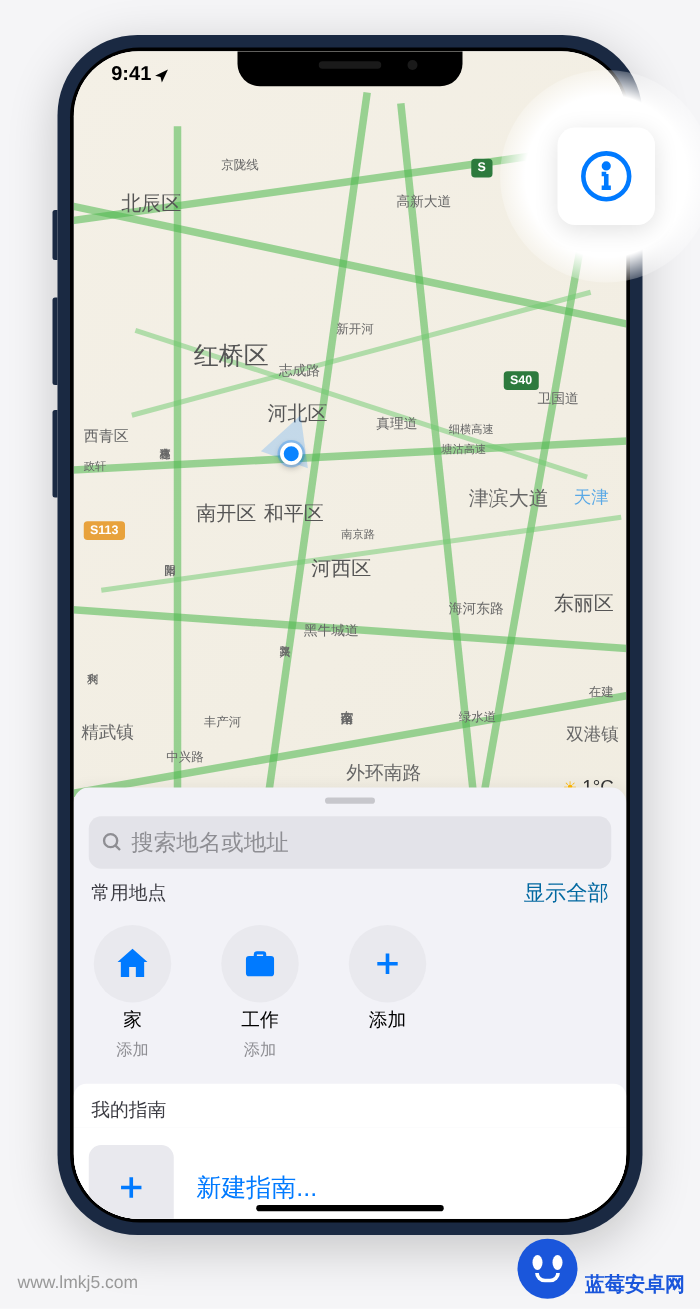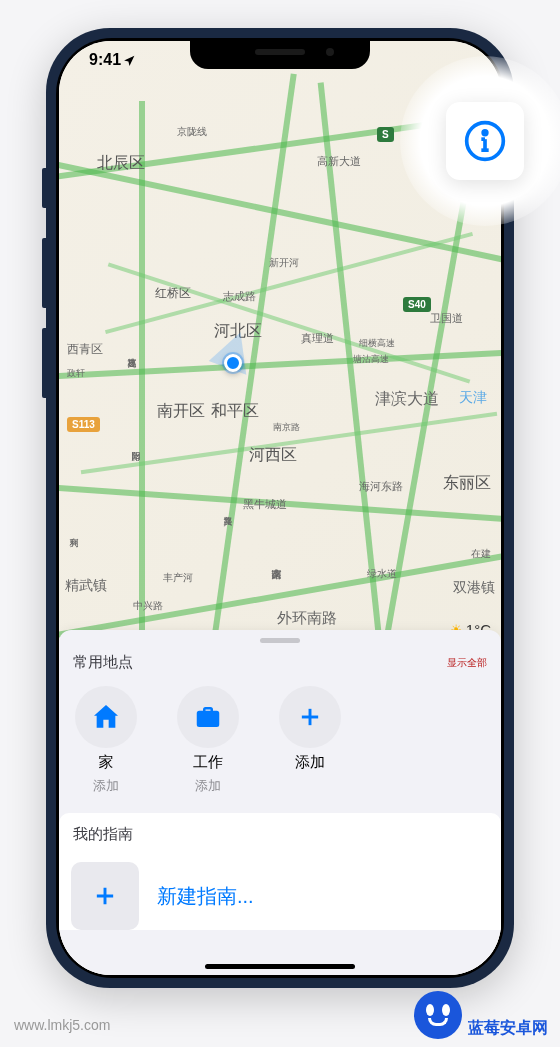--- a/index.html
+++ b/index.html
@@ -224,21 +224,21 @@
       border: none;
     }
     
     .card-hd {
       display: flex;
       justify-content: space-between;
       align-items: center;
       font-size: 15px;
     }
     .card-title { color: #3c3c43; }
-    .card-action { color: #b91c1c; font-size: 10px; }
+    .card-action { color: #0369a1; font-size: 17px; }
     
     .fav-row {
       display: flex;
       gap: 40px;
       margin-top: 14px;
       padding-left: 4px;
     }
     .fav-item {
       display: flex;
       flex-direction: column;
@@ -397,21 +397,21 @@
           <div class="road highway" style="top:60px;left:80px;width:6px;height:600px"></div>
           <div class="road highway" style="top:30px;left:190px;width:6px;height:600px;transform:rotate(8deg)"></div>
           <div class="road highway" style="top:40px;left:290px;width:6px;height:600px;transform:rotate(-6deg)"></div>
           <div class="road highway" style="top:40px;left:370px;width:6px;height:600px;transform:rotate(10deg)"></div>
           <div class="road medium" style="top:240px;left:40px;width:380px;transform:rotate(-15deg)"></div>
           <div class="road medium" style="top:280px;left:40px;width:380px;transform:rotate(18deg)"></div>
           <div class="road medium" style="top:400px;left:20px;width:420px;transform:rotate(-8deg)"></div>
         </div>
 
         <span class="map-label" style="left:38px;top:112px;font-size:16px;color:#555">北辰区</span>
-        <span class="map-label" style="left:96px;top:244px;font-size:12px;color:#555">红桥区</span>
+        <span class="map-label" style="left:96px;top:230px;font-size:20px;color:#555">红桥区</span>
         <span class="map-label" style="left:155px;top:280px;font-size:16px;color:#555">河北区</span>
         <span class="map-label" style="left:98px;top:360px;font-size:16px;color:#555">南开区</span>
         <span class="map-label" style="left:152px;top:360px;font-size:16px;color:#555">和平区</span>
         <span class="map-label" style="left:190px;top:404px;font-size:16px;color:#555">河西区</span>
         <span class="map-label" style="right:10px;top:432px;font-size:16px;color:#555">东丽区</span>
         <span class="map-label" style="left:8px;top:300px;font-size:12px">西青区</span>
         <span class="map-label" style="right:6px;top:538px;font-size:14px">双港镇</span>
         <span class="map-label" style="left:6px;top:536px;font-size:14px">精武镇</span>
         <span class="map-label" style="left:10px;top:598px;font-size:12px">落德地图</span>
         <span class="map-label" style="right:38px;top:270px;font-size:11px">卫国道</span>
@@ -448,20 +448,27 @@
 
         <div class="weather-pill">
           <span class="sun">☀</span>
           <span>1°C</span>
         </div>
       </div>
 
       <div class="sheet">
         <div class="grabber"></div>
 
+        <div class="search-field">
+          <svg width="18" height="18" viewBox="0 0 24 24" fill="none" stroke="#8e8e93" stroke-width="2.5">
+              <circle cx="10" cy="10" r="7"></circle>
+              <line x1="20" y1="20" x2="15" y2="15"></line>
+            </svg>
+          <span class="search-input">搜索地名或地址</span>
+        </div>
 
         <div class="card-hd" style="margin-top:8px;padding:0 2px">
           <span class="card-title">常用地点</span>
           <span class="card-action">显示全部</span>
         </div>
 
         <div class="fav-row">
           <div class="fav-item">
             <div class="fav-circle">
               <svg width="32" height="32" viewBox="0 0 24 24" fill="#007aff">

